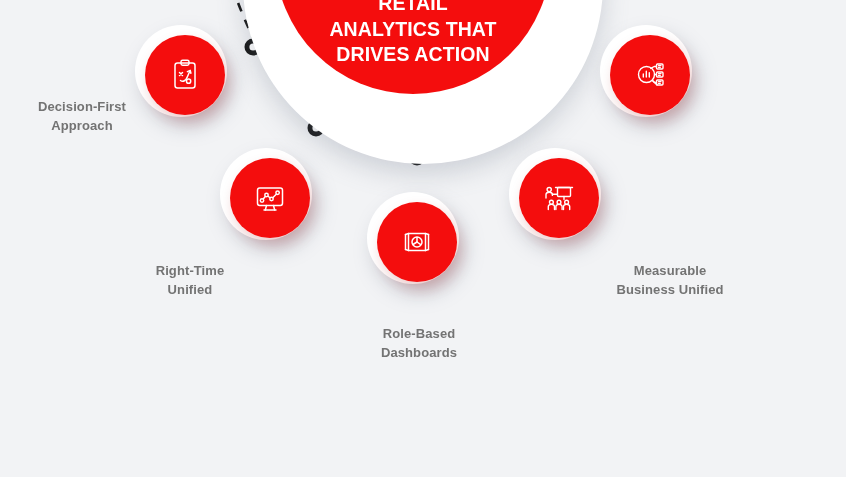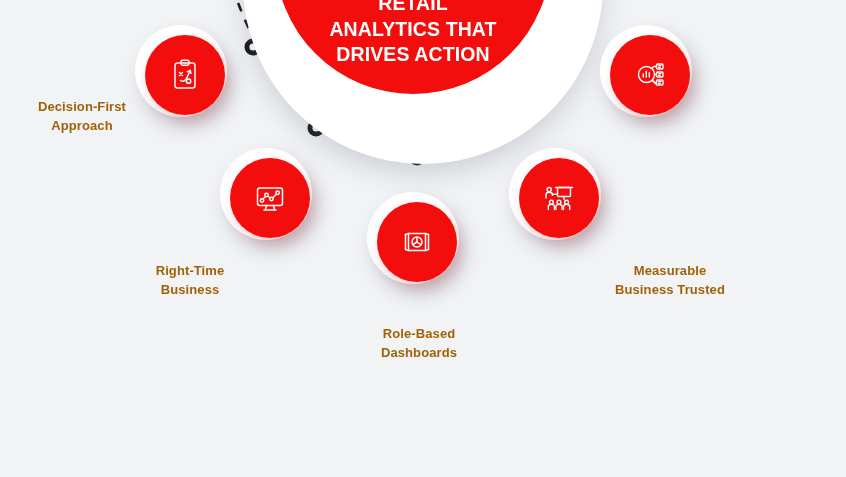--- a/index.html
+++ b/index.html
@@ -58,21 +58,21 @@
     background:#F40D0D;
     display:flex;align-items:center;justify-content:center;
     box-shadow:4px 7px 14px rgba(170,20,20,.22);
   }
   .node .icon{display:block;}
   .node .icon svg{display:block;}
 
   .caption{
     position:absolute;
     text-align:center;
-    color:#a16207;
+    color:#737373;
     font-size:13px;
     font-weight:bold;
     line-height:1.45;
     letter-spacing:.1px;
     white-space:pre-line;
   }
 
   
   #node-decision .halo{left:-50px;top:-50px;width:92px;height:92px;}
   #node-decision .disc{left:-40px;top:-40px;width:80px;height:80px;}
@@ -146,21 +146,21 @@
           <path d="M9 19.5 L13.5 14 L18.5 18 L25 11.5"></path>
           <circle cx="9" cy="19.5" r="1.7" fill="#F40D0D"></circle>
           <circle cx="13.5" cy="14" r="1.7" fill="#F40D0D"></circle>
           <circle cx="18.5" cy="18" r="1.7" fill="#F40D0D"></circle>
           <circle cx="24.6" cy="11.8" r="1.7" fill="#F40D0D"></circle>
         </svg>
       </span>
     </div>
   </div>
   <div class="caption" style="left:120px;top:262px;width:140px;">Right-Time
-Business</div>
+Unified</div>
 
   <div class="node" id="node-dashboards" style="left:417px;top:242px;">
     <div class="halo"></div>
     <div class="disc">
       <span class="icon">
         <svg width="34" height="34" viewBox="0 0 34 34" fill="none" stroke="#ffffff" stroke-width="1.5" stroke-linecap="round" stroke-linejoin="round">
           <path d="M8.5 8.5 L25.5 8.5 L25.5 25.5 L8.5 25.5 Z"></path>
           <path d="M5.5 9.5 L5.5 24.5 M28.5 9.5 L28.5 24.5"></path>
           <path d="M5.5 9.5 L8.5 8.5 M5.5 24.5 L8.5 25.5 M28.5 9.5 L25.5 8.5 M28.5 24.5 L25.5 25.5"></path>
           <circle cx="17" cy="17" r="5"></circle>
@@ -188,21 +188,21 @@
           <path d="M6.3 28.5 L6.3 25.6 C6.3 24.3, 7.6 23.4, 9.4 23.4 C11.2 23.4, 12.5 24.3, 12.5 25.6 L12.5 28.5"></path>
           <circle cx="17" cy="21.2" r="1.9"></circle>
           <path d="M13.9 28.5 L13.9 25.6 C13.9 24.3, 15.2 23.4, 17 23.4 C18.8 23.4, 20.1 24.3, 20.1 25.6 L20.1 28.5"></path>
           <circle cx="24.6" cy="21.2" r="1.9"></circle>
           <path d="M21.5 28.5 L21.5 25.6 C21.5 24.3, 22.8 23.4, 24.6 23.4 C26.4 23.4, 27.7 24.3, 27.7 25.6 L27.7 28.5"></path>
         </svg>
       </span>
     </div>
   </div>
   <div class="caption" style="left:599px;top:262px;width:142px;">Measurable
-Business Trusted</div>
+Business Unified</div>
 
   <div class="node" id="node-unified" style="left:650px;top:75px;">
     <div class="halo"></div>
     <div class="disc">
       <span class="icon">
         <svg width="34" height="34" viewBox="0 0 34 34" fill="none" stroke="#ffffff" stroke-width="1.4" stroke-linecap="round" stroke-linejoin="round">
           <circle cx="13.5" cy="16.5" r="8"></circle>
           <path d="M19.3 22.3 L24 27"></path>
           <path d="M10.3 19 L10.3 16 M13.3 19 L13.3 13.2 M16.3 19 L16.3 14.8"></path>
           <rect x="23.5" y="6" width="6.5" height="5" rx="1"></rect>

